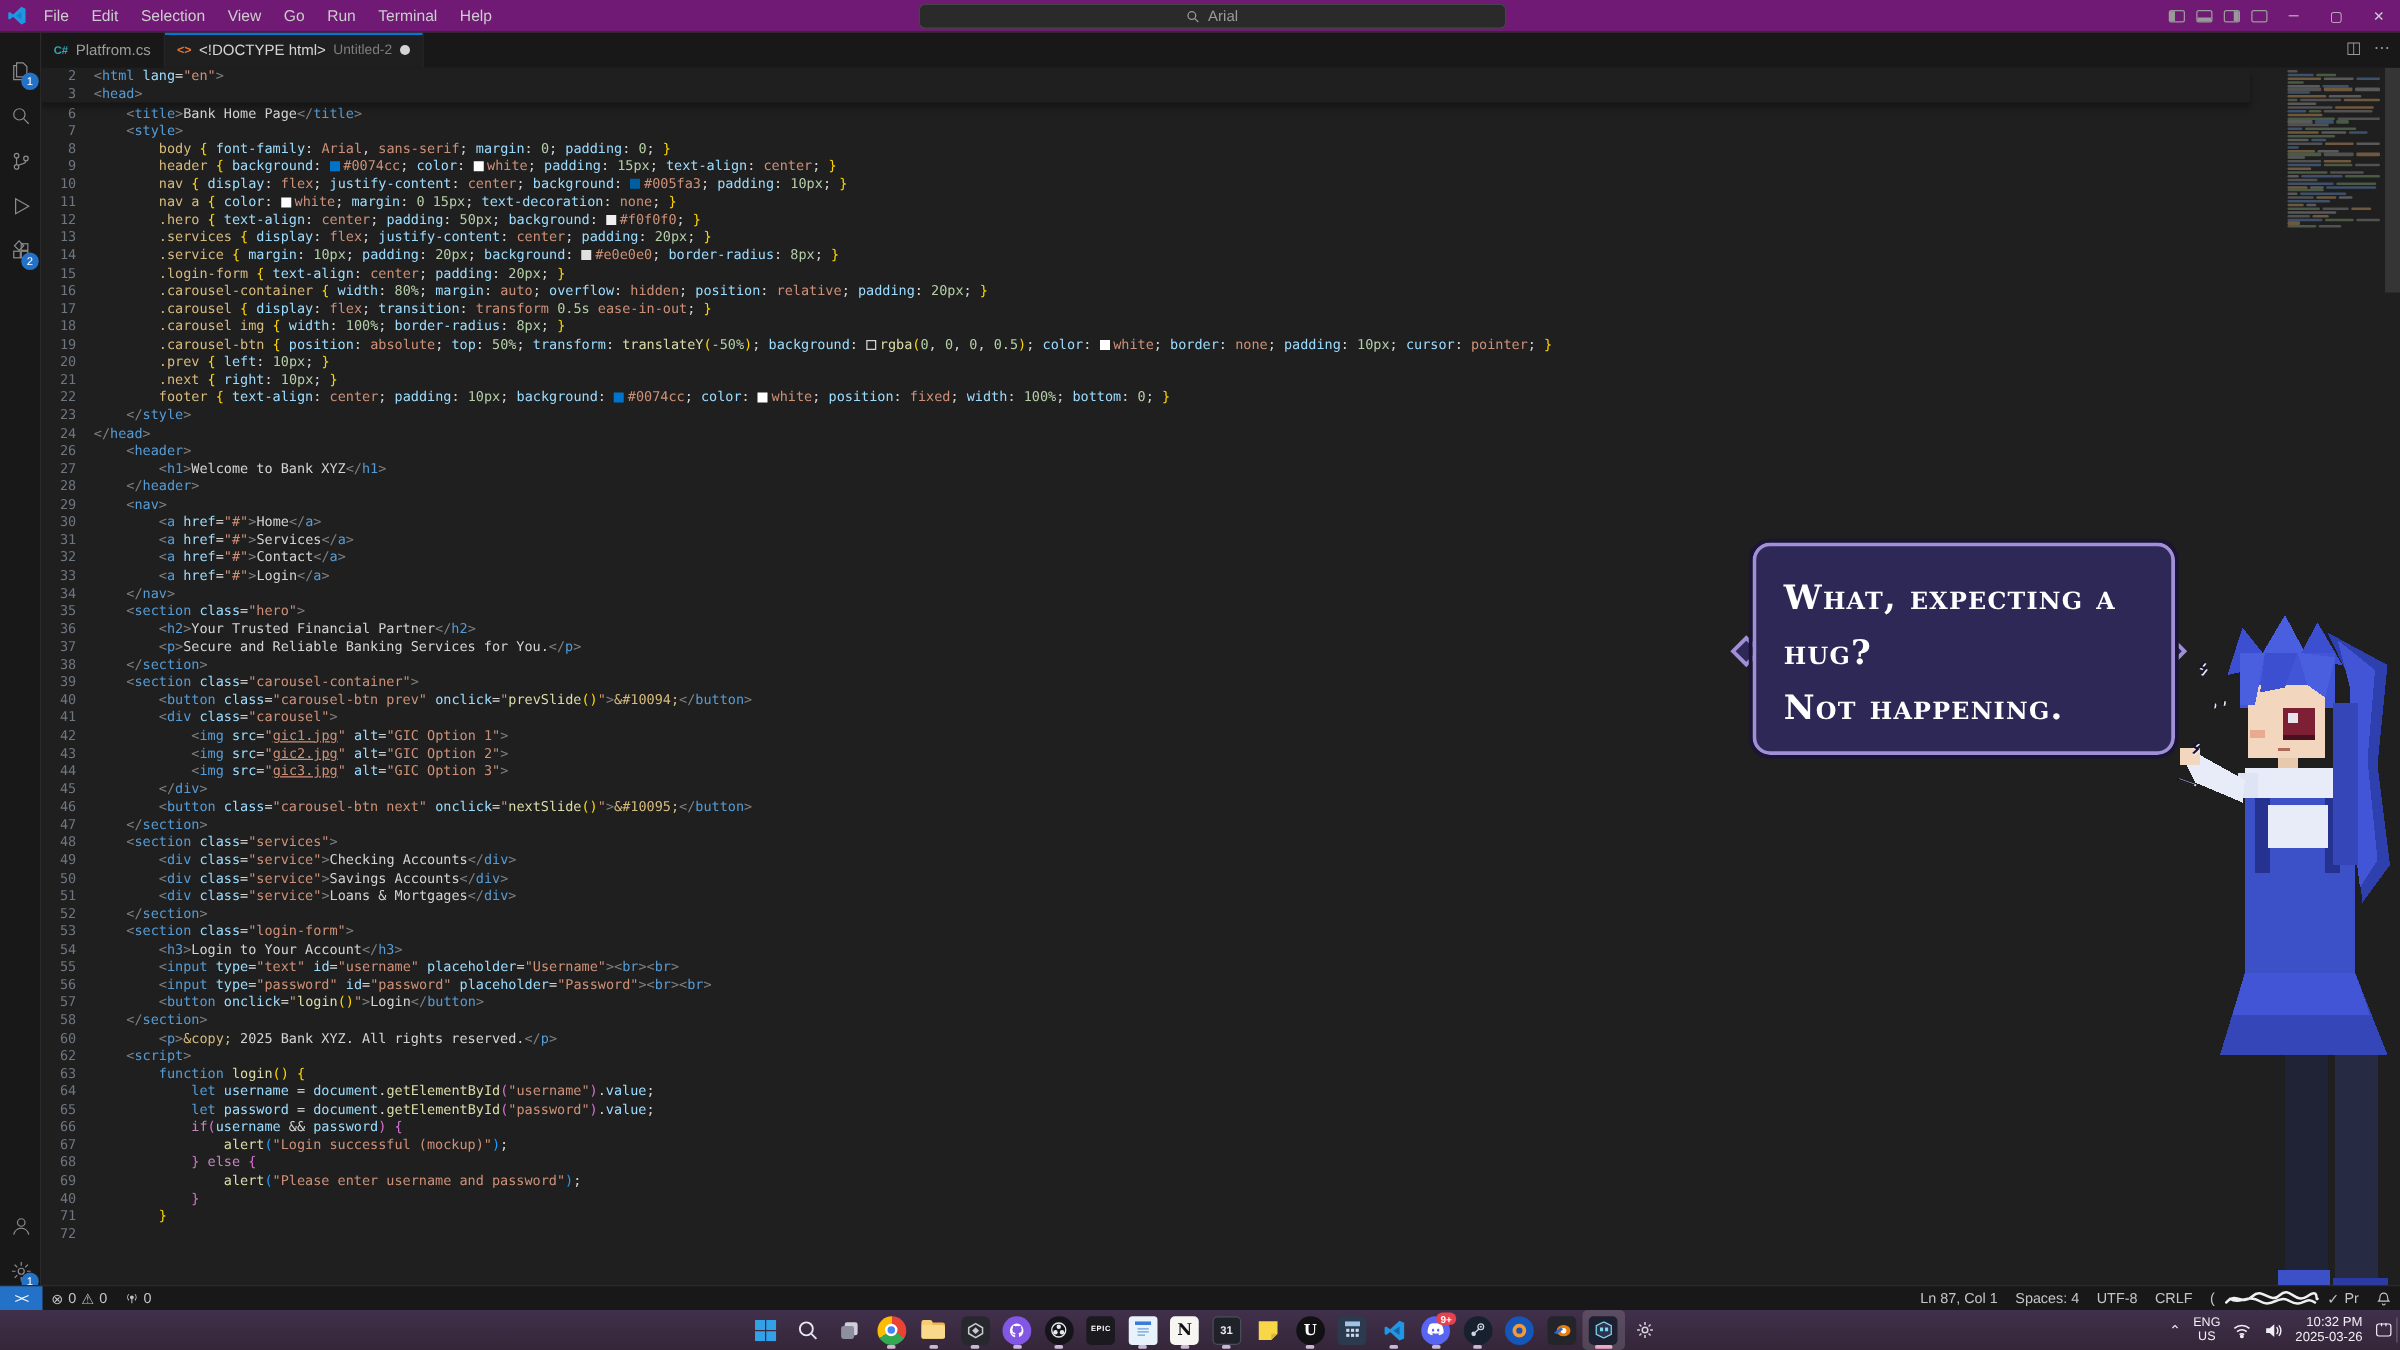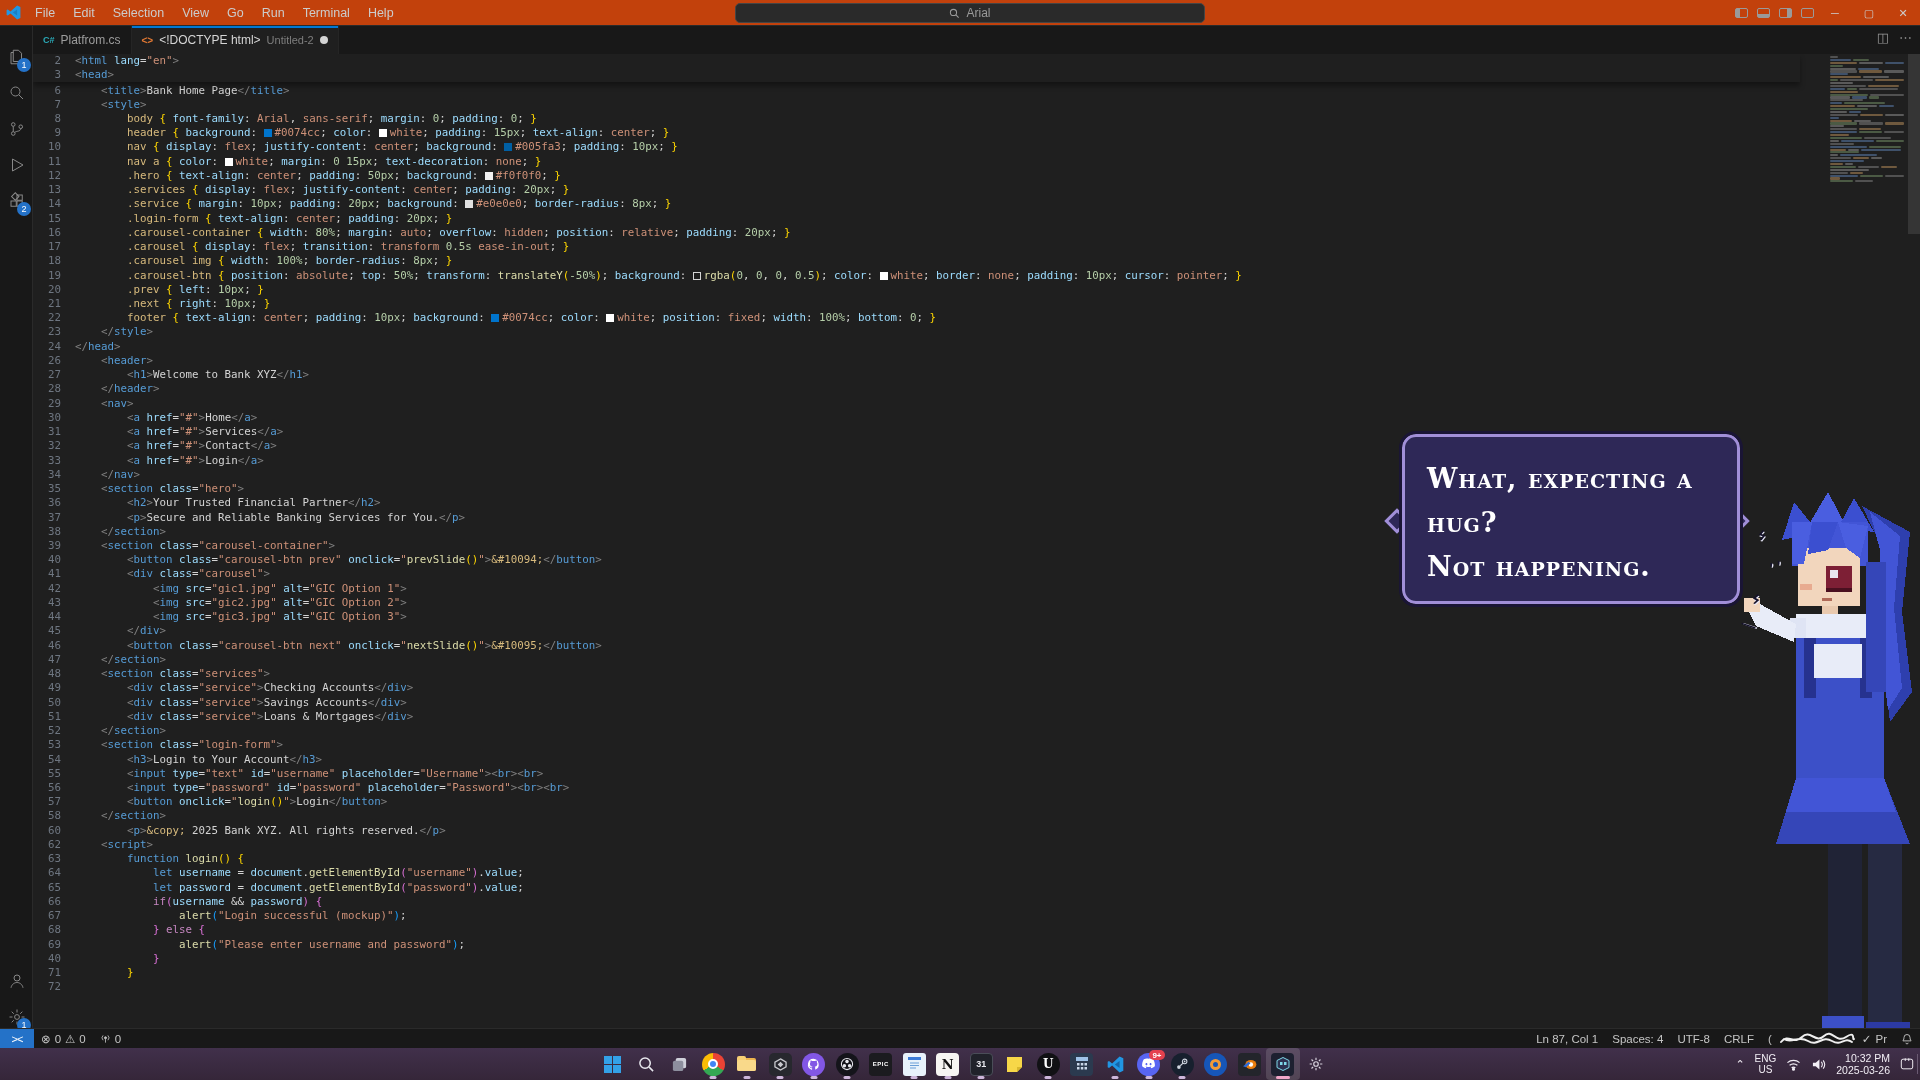--- a/index.html
+++ b/index.html
@@ -1,21 +1,21 @@
 <!DOCTYPE html>
 <html><head>
 <meta charset="utf-8">
 <style>
   * { margin:0; padding:0; box-sizing:border-box; }
   html,body { width:1920px; height:1080px; overflow:hidden; background:#1f1f1f;
     font-family:"Liberation Sans", sans-serif; }
   #stage { position:relative; width:1920px; height:1080px; }
 
   
-  #titlebar { position:absolute; left:0; top:0; width:1920px; height:26px; background:#c2410c;
+  #titlebar { position:absolute; left:0; top:0; width:1920px; height:26px; background:#701a75;
     display:flex; align-items:center; border-bottom:1px solid #2a2a2a; z-index:30; }
   #vscode-logo { width:26px; display:flex; justify-content:center; }
   .menu-item { color:#cccccc; font-size:12.5px; padding:0 9px; height:26px; line-height:26px; }
   #cmd-center { position:absolute; left:735px; top:3px; width:470px; height:20px; background:#2a2a2a;
     border:1px solid #454545; border-radius:5px; color:#9a9a9a; font-size:12px;
     display:flex; align-items:center; justify-content:center; gap:6px; }
   #win-ctrls { position:absolute; right:0; top:0; height:26px; display:flex; align-items:center; }
   .layout-ic { width:22px; height:26px; display:flex; align-items:center; justify-content:center; }
   .lbox { width:13px; height:10px; border:1px solid #9a9a9a; border-radius:2px; position:relative; }
   .lbox.lleft::before { content:""; position:absolute; left:0; top:0; width:4px; height:8px; background:#9a9a9a; }
@@ -45,21 +45,21 @@
   
   #editor { position:absolute; left:33px; top:54px; right:0; bottom:52px; background:#1f1f1f; overflow:hidden; }
   .cl { display:flex; height:14.24px; line-height:14.24px; white-space:pre;
     font-family:"DejaVu Sans Mono", monospace; font-size:10.8px; }
   .ln { width:42px; text-align:right; color:#6e7681; flex:none; padding-right:14px; }
   .ct { flex:1; }
   #sticky { position:absolute; left:0; top:0; right:120px; background:#1f1f1f; z-index:6;
     box-shadow:0 4px 5px rgba(0,0,0,.36); }
   #code-lines { position:absolute; left:0; top:29.5px; right:0; }
   .tk-w{color:#d4d4d4}.tk-p{color:#808080}.tk-t{color:#569cd6}.tk-a{color:#9cdcfe}
-  .tk-s{color:#ce9178}.tk-u{color:#ce9178;}.tk-e{color:#d7ba7d}
+  .tk-s{color:#ce9178}.tk-u{color:#ce9178;text-decoration:underline}.tk-e{color:#d7ba7d}
   .tk-sel{color:#d7ba7d}.tk-pr{color:#9cdcfe}.tk-n{color:#b5cea8}.tk-v{color:#ce9178}
   .tk-b1{color:#ffd700}.tk-b2{color:#da70d6}.tk-b3{color:#179fff}
   .tk-kb{color:#569cd6}.tk-kp{color:#c586c0}.tk-fn{color:#dcdcaa}.tk-op{color:#d4d4d4}
   .sw { display:inline-block; width:8px; height:8px; margin:0 3px -1px 0; background:#fff; }
   .swo { background:transparent; border:1px solid #d4d4d4; }
 
   
   #minimap { position:absolute; right:16px; top:2px; width:74px; }
   .mm-row { height:2.1px; margin-bottom:0.8px; display:flex; gap:2px; }
   .mm-seg { height:2.1px; border-radius:1px; }

